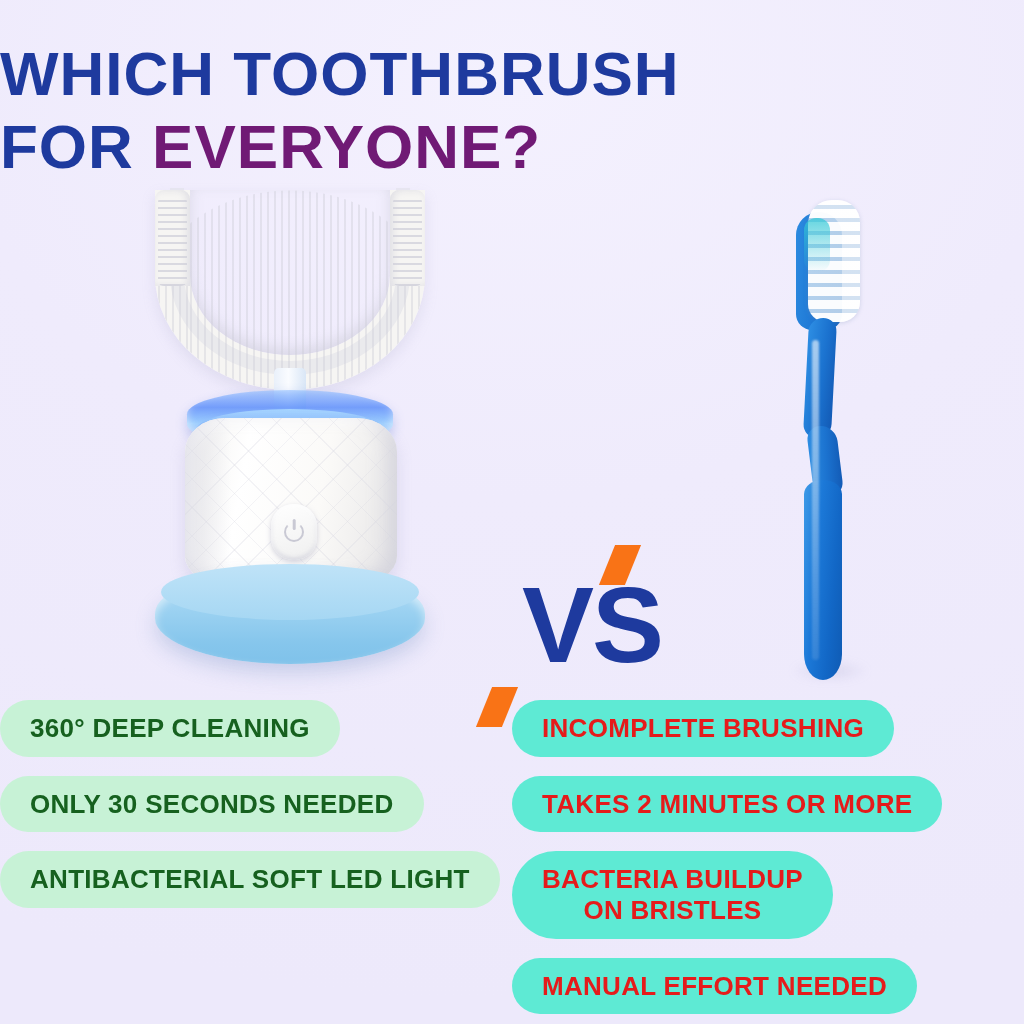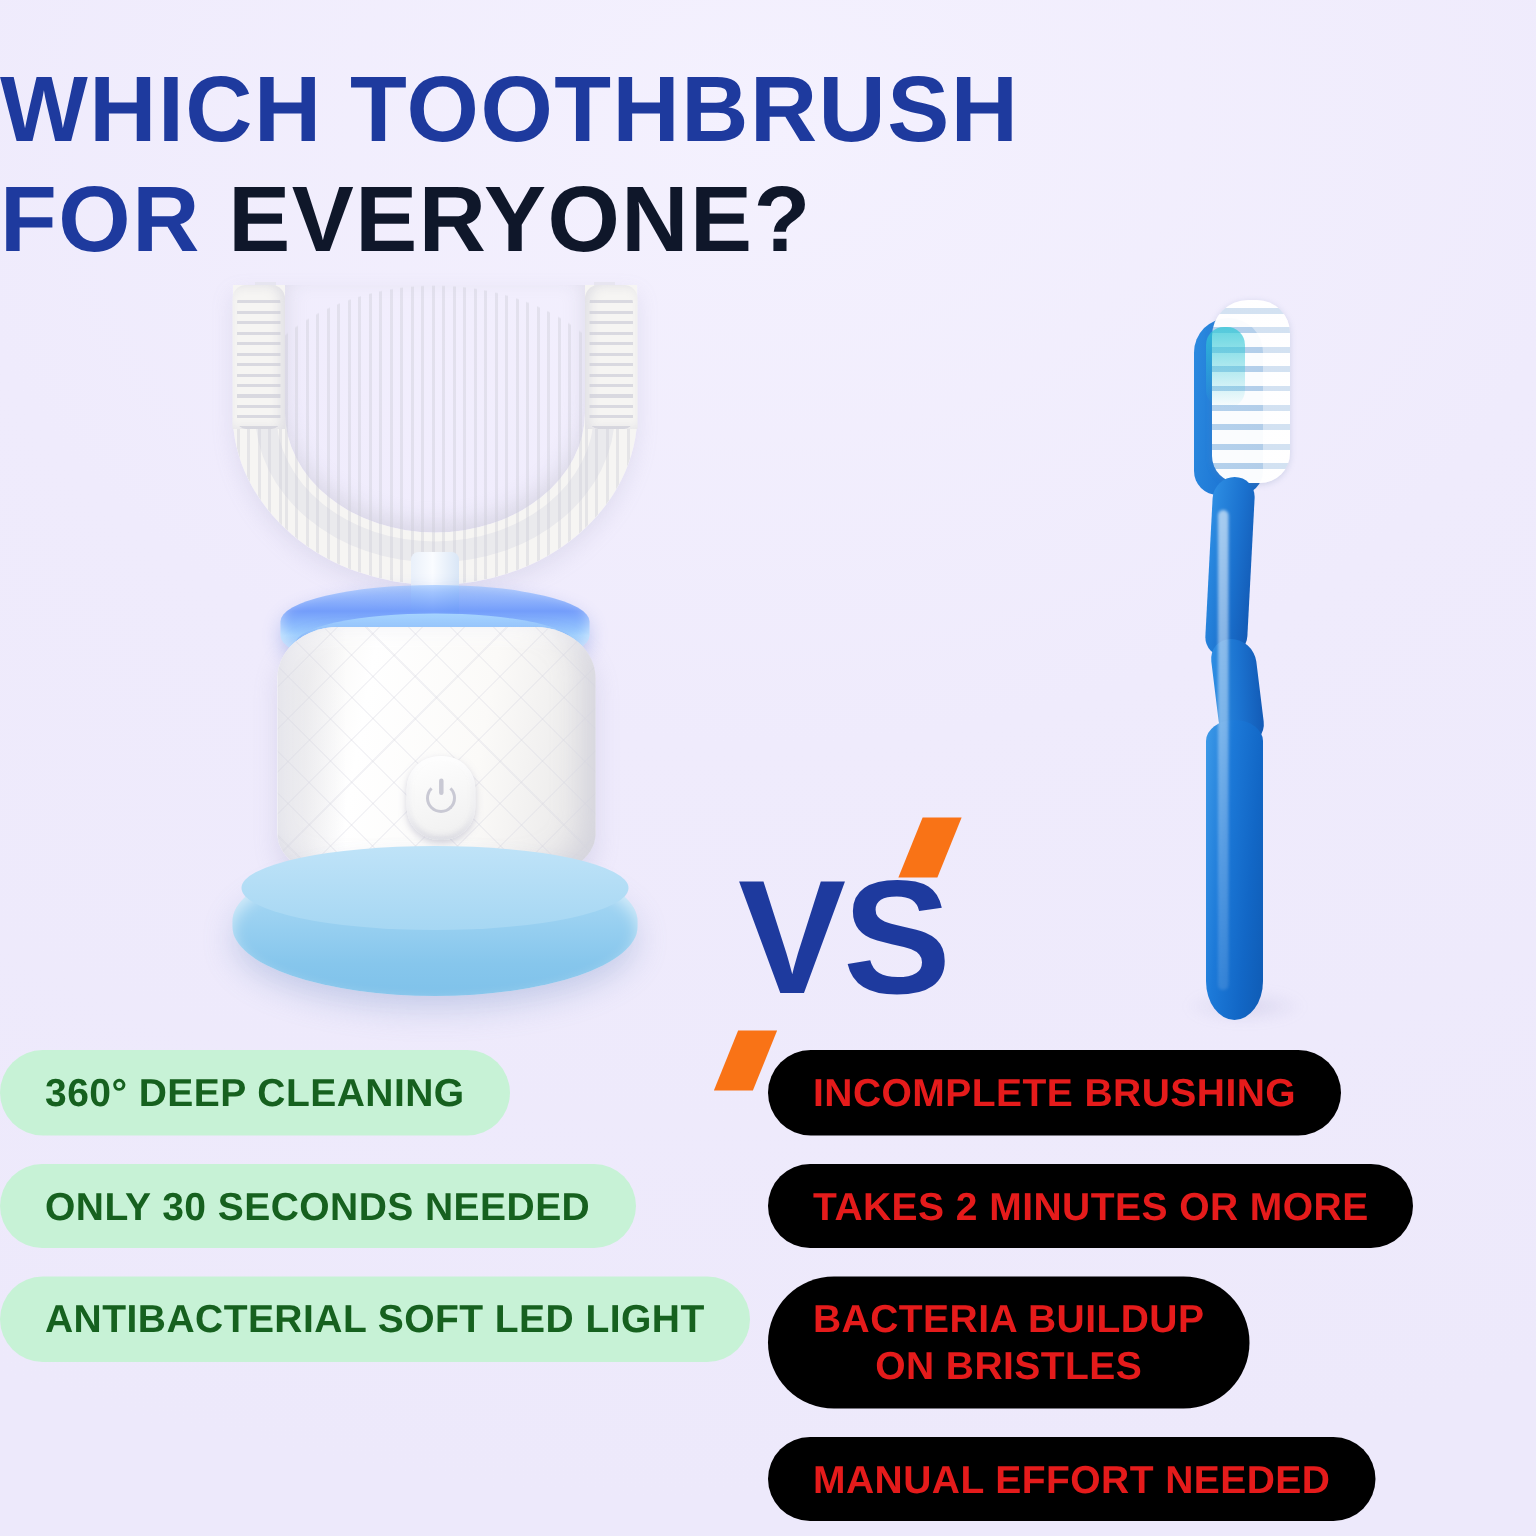--- a/index.html
+++ b/index.html
@@ -15,21 +15,21 @@
   
   .headline{
     position:absolute; top:42px; left:0; width:1024px;
     text-align:left; line-height:1.02;
     font-weight:800; letter-spacing:-0.5px;
   }
   .hl-line{ display:block; font-size:62px; white-space:nowrap; }
   .hl-line.l1{ font-size:62px; letter-spacing:1px; }
   .hl-line.l2{ font-size:62px; margin-top:10px; letter-spacing:1px;}
   .nav{ color:#1E3A9E; }
-  .org{ color:#0f172a; }
+  .org{ color:#701a75; }
 
   
   .stage{ position:absolute; top:180px; left:0; width:1024px; height:510px; }
 
   
   .ubrush{ position:absolute; left:145px; top:10px; width:290px; height:500px; }
 
   .u-shadow{
     position:absolute; left:10px; top:400px; width:270px; height:80px;
     background:radial-gradient(ellipse at 50% 50%, rgba(150,145,190,.28) 0%, rgba(150,145,190,0) 70%);
@@ -198,21 +198,21 @@
     position:absolute; left:52px; top:150px; width:7px; height:320px;
     background:linear-gradient(180deg, rgba(255,255,255,.6), rgba(255,255,255,.12));
     border-radius:6px; filter:blur(1px);
   }
 
   
   .vs{
     position:absolute; left:462px; top:355px; width:200px; height:200px;
   }
   .vs-text{
-    position:absolute; left:0; top:36px; width:200px; text-align:center;
+    position:absolute; left:0; top:36px; width:200px; text-align:right;
     font-size:108px; font-weight:800; color:#1E3A9E; letter-spacing:-2px;
     line-height:1;
   }
   .slash{
     position:absolute; width:26px; height:40px; background:#F97316;
     transform:skewX(-22deg);
   }
   .slash.top{ left:145px; top:10px; }
   .slash.bottom{ left:22px; top:152px; }
 
@@ -226,21 +226,21 @@
     gap:19px; padding-top:6px;
   }
   .pill{
     border-radius:999px;
     padding:13px 30px;
     font-size:26px; font-weight:700; letter-spacing:.3px;
     text-align:center; line-height:1.18;
     white-space:pre-line;
   }
   .pill.good{ background:#C7F2D6; color:#16611F; }
-  .pill.bad { background:#000000; color:#E51B1B; }
+  .pill.bad { background:#5eead4; color:#E51B1B; }
 </style>
 </head>
 <body>
 
 <div class="headline">
   <span class="hl-line l1 nav">WHICH TOOTHBRUSH</span>
   <span class="hl-line l2">
     <span class="nav">FOR </span><span class="org">EVERYONE?</span>
   </span>
 </div>

